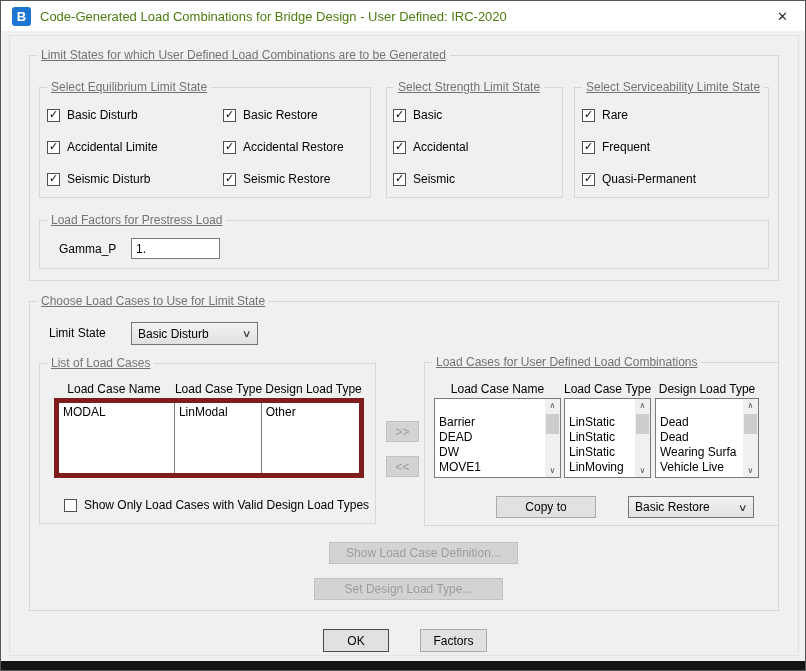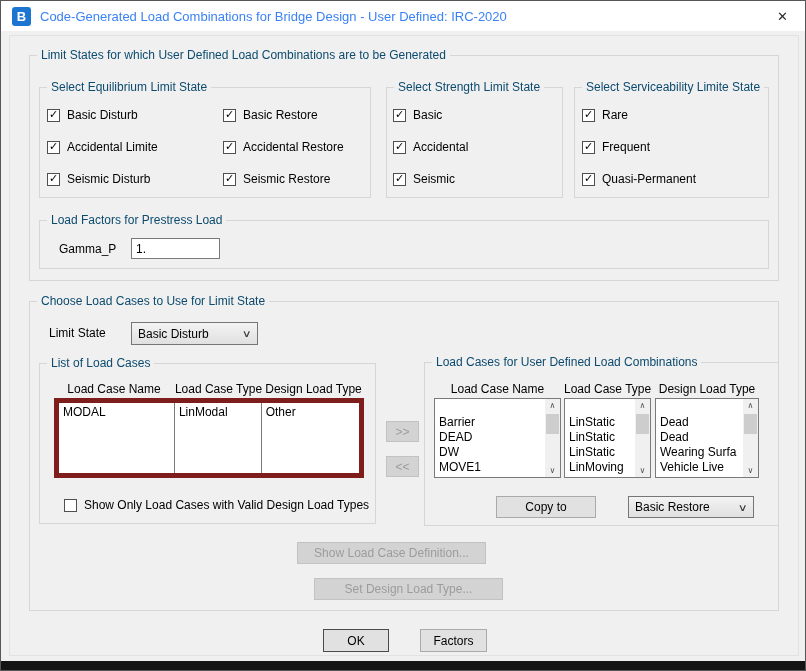--- a/index.html
+++ b/index.html
@@ -18,40 +18,40 @@
   
   .titlebar {
     position: absolute; left:0; top:0; width:100%; height:30px;
     background:#ffffff; display:flex; align-items:center;
   }
   .app-icon {
     width:19px; height:19px; margin-left:11px; border-radius:3px;
     background:#1b75d1; color:#fff; font-weight:bold; font-size:13px;
     display:flex; align-items:center; justify-content:center; flex:none;
   }
-  .title { margin-left:9px; font-size:13px; color:#3b82f6; white-space:nowrap; }
+  .title { margin-left:9px; font-size:13px; color:#4d7c0f; white-space:nowrap; }
   .close-btn {
     position:absolute; right:0; top:0; width:45px; height:30px;
     display:flex; align-items:center; justify-content:center;
     font-size:13px; color:#2b2b2b;
   }
 
   .inner-frame {
     position:absolute; left:8px; top:34px; width:790px; height:621px;
     border:1px solid #e2e2e2; pointer-events:none;
   }
   .bottom-strip {
     position:absolute; left:0; bottom:0; width:100%; height:9px; background:#141414;
   }
 
   
   .group { position:absolute; border:1px solid #d6d6d6; }
   .glabel {
     position:absolute; top:-8px; left:7px; background:#f0f0f0;
-    padding:0 4px; color:#0c4a6e; white-space:nowrap; line-height:14px;
+    padding:0 4px; color:#737373; white-space:nowrap; line-height:14px;text-decoration:underline;
   }
 
   
   .row { position:absolute; display:flex; align-items:center; gap:7px; height:14px; white-space:nowrap; }
   .cb {
     width:13px; height:13px; background:#fff; border:1px solid #4f4f4f;
     display:inline-flex; align-items:center; justify-content:center; flex:none;
   }
   .cb .mark { font-size:11px; line-height:1; color:#000; visibility:hidden; margin-top:-1px; }
   .cb.checked .mark { visibility:visible; }
@@ -299,20 +299,20 @@
       <div class="sb-btn">∨</div>
     </div>
   </div>
 
   <div class="btn" style="left:495px; top:495px; width:100px; height:22px;">Copy to</div>
   <div class="combo" style="left:627px; top:495px; width:126px; height:22px;">
     <span>Basic Restore</span>
     <span class="arrow">∨</span>
   </div>
 
-  <div class="btn disabled" style="left:296px; top:541px; width:189px; height:22px;">Show Load Case Definition...</div>
+  <div class="btn disabled" style="left:328px; top:541px; width:189px; height:22px;">Show Load Case Definition...</div>
   <div class="btn disabled" style="left:313px; top:577px; width:189px; height:22px;">Set Design Load Type...</div>
 
   <div class="btn default" style="left:322px; top:628px; width:66px; height:23px;">OK</div>
   <div class="btn" style="left:419px; top:628px; width:67px; height:23px;">Factors</div>
 
   <div class="bottom-strip"></div>
 </div>
 
 </body></html>

